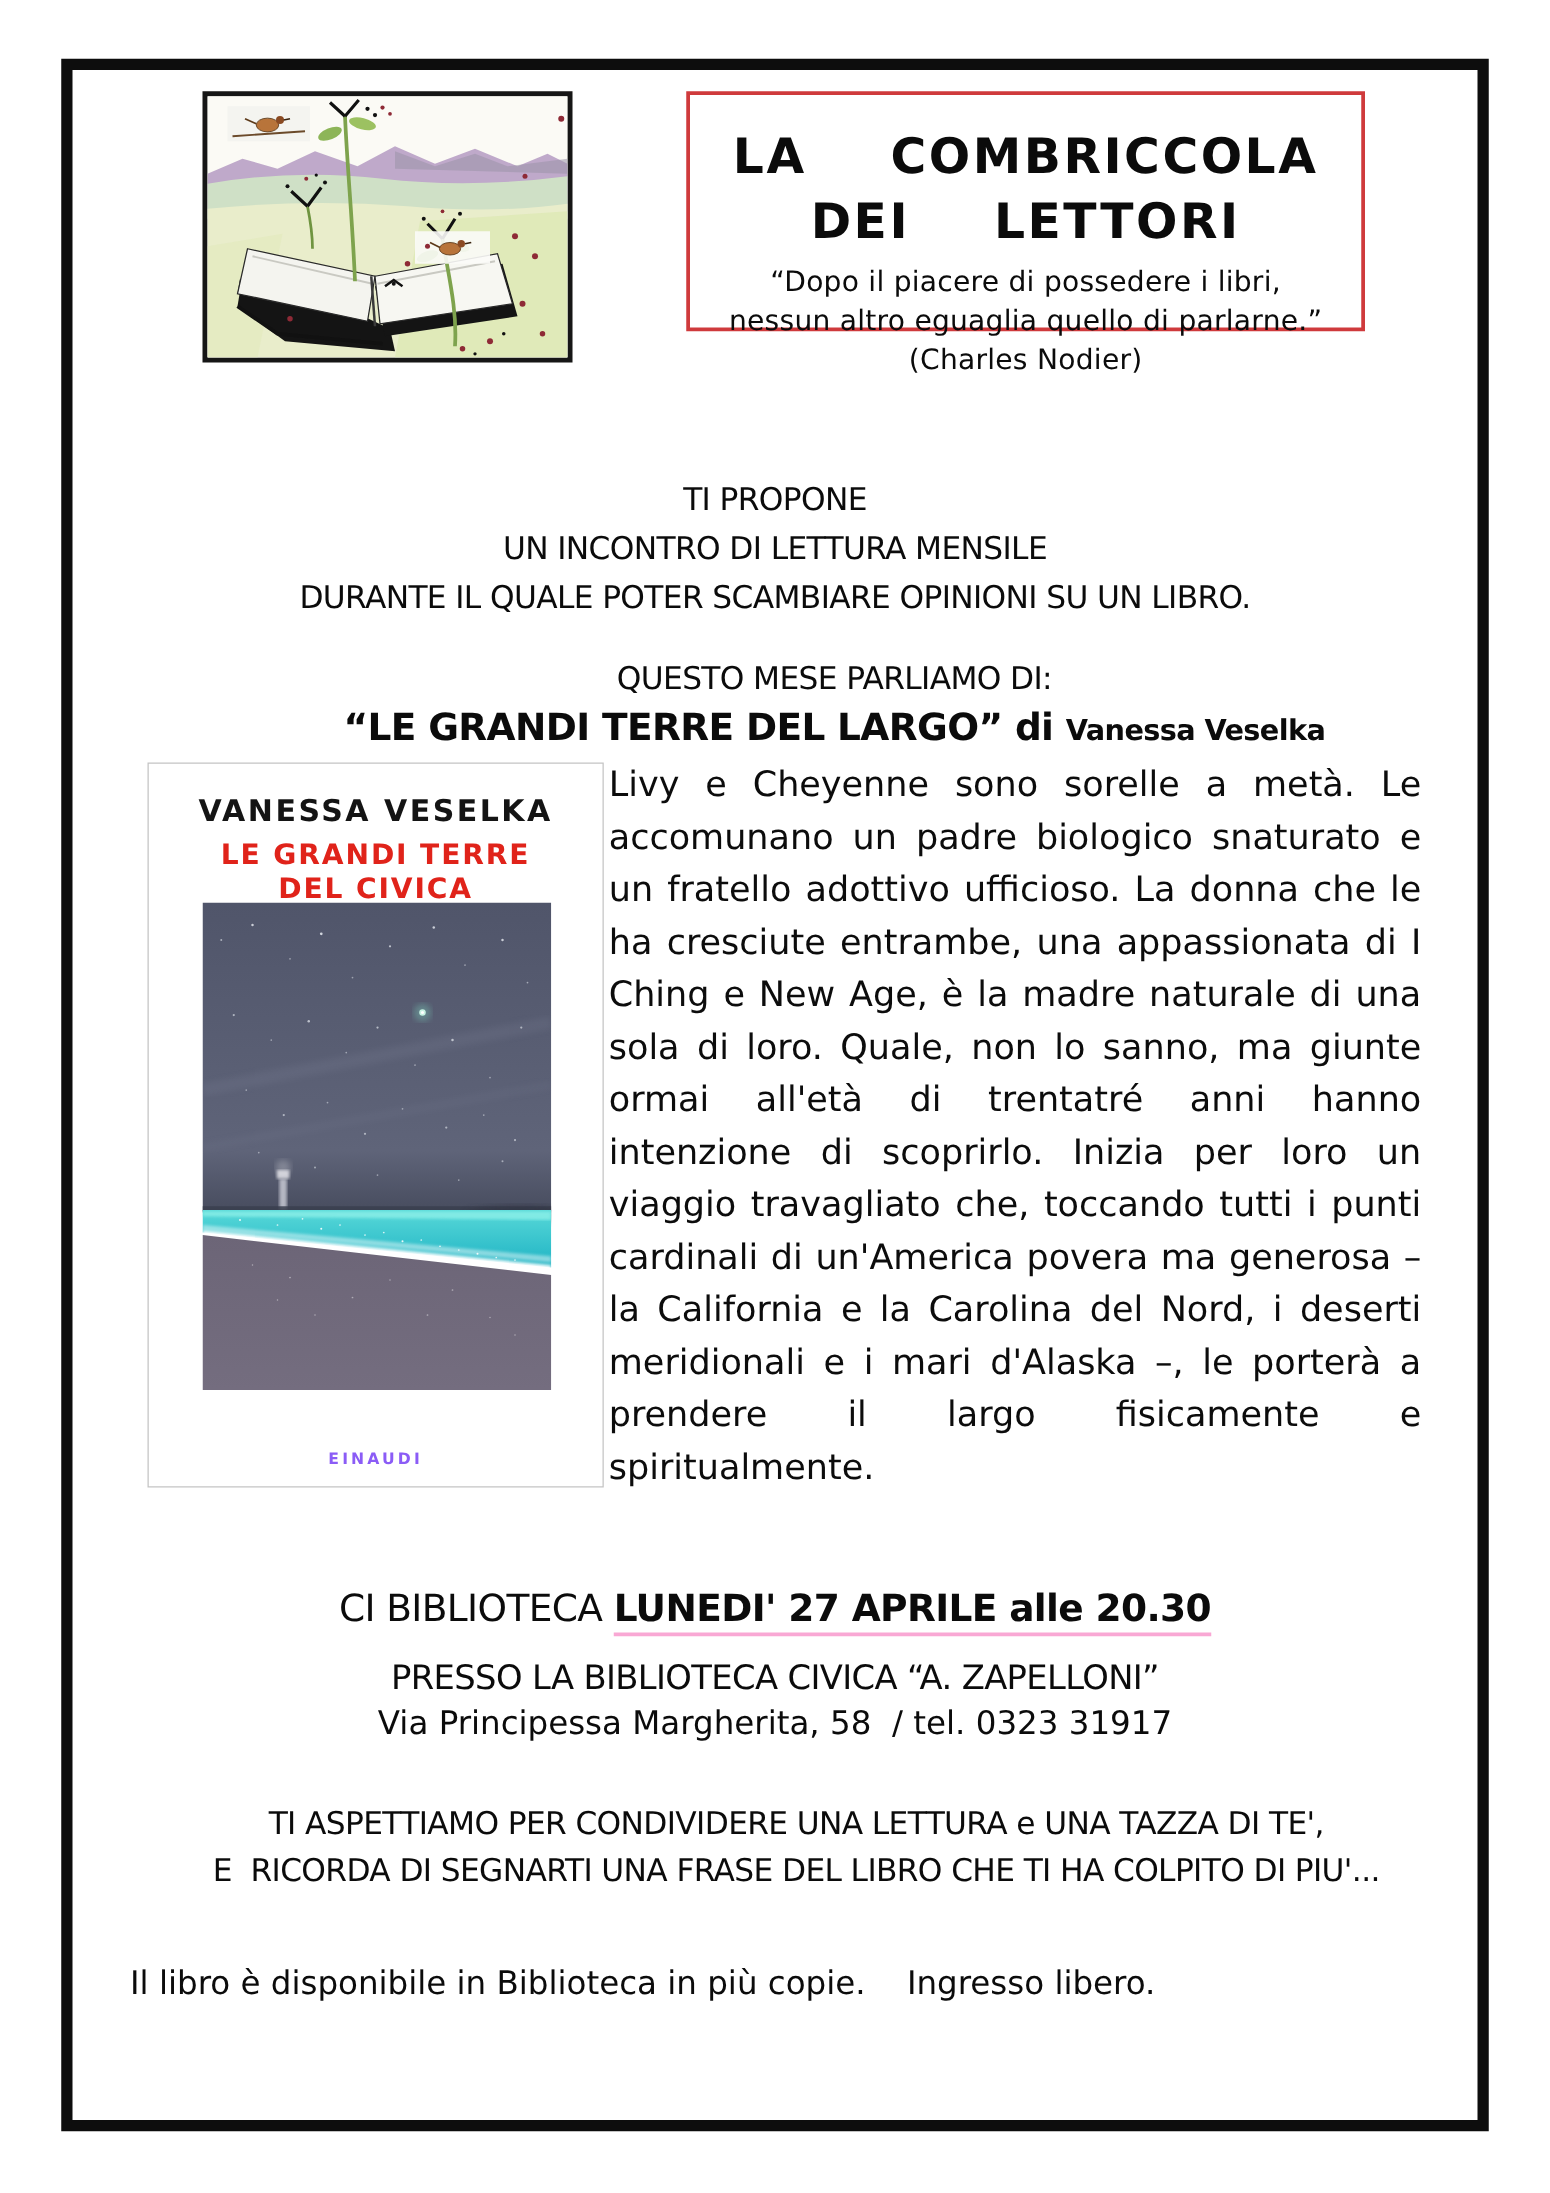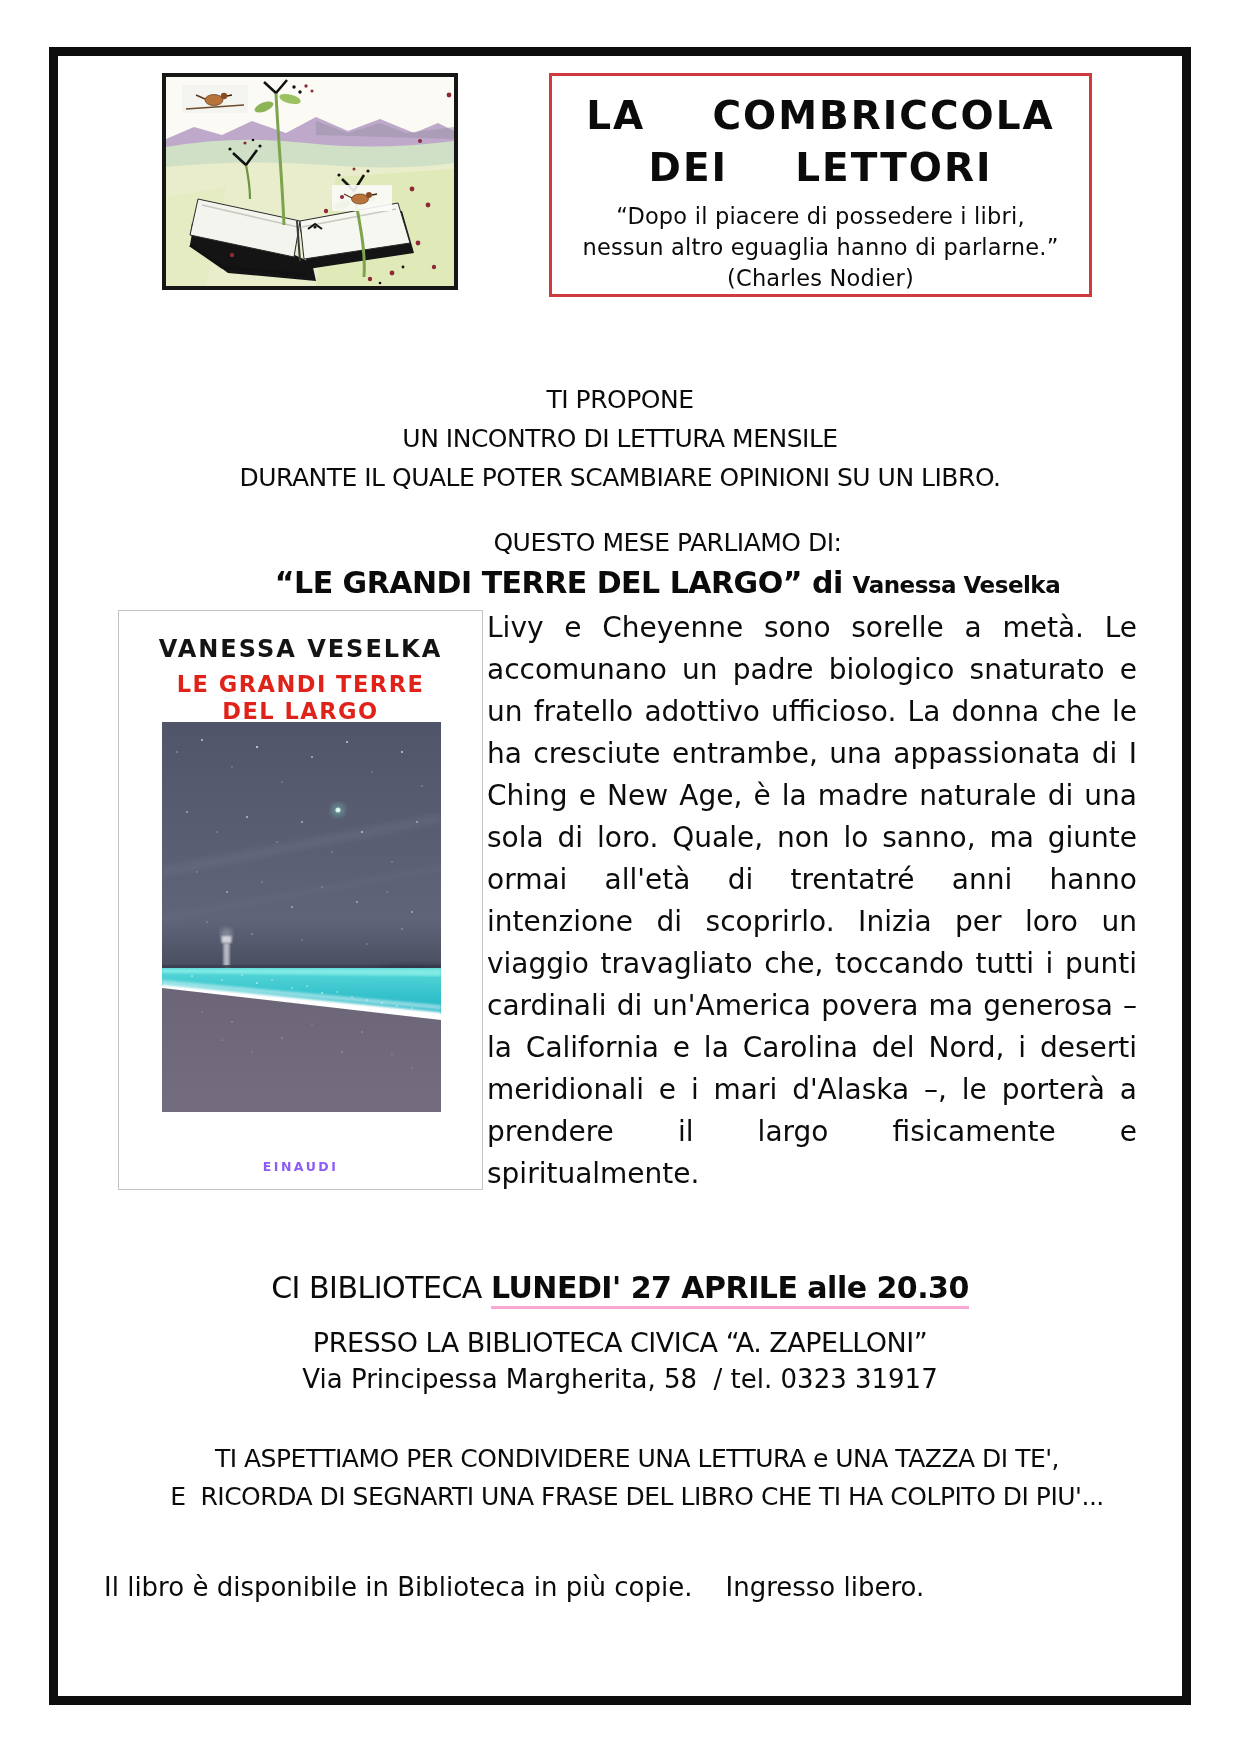--- a/index.html
+++ b/index.html
@@ -17,23 +17,23 @@
 
   
   .illustration{
     position:absolute;left:162px;top:73px;width:296px;height:217px;
     border:4px solid #161616;box-sizing:border-box;background:#fbfaf5;
   }
   .illustration svg{display:block;}
 
   
   .title-box{
-    position:absolute;left:549px;top:73px;width:543px;height:224px;
+    position:absolute;left:549px;top:73px;width:543px;height:192px;
     border:3px solid #cf3a3c;box-sizing:border-box;background:#fff;
-    text-align:center;padding-top:14px;
+    text-align:center;padding-top:24px;
   }
   .club-title{
     font-size:39px;line-height:52px;letter-spacing:2px;word-spacing:18px;
     color:#0b0b0b;font-weight:600;white-space:pre-wrap;
   }
   .club-quote{font-size:22.5px;line-height:31px;letter-spacing:0.2px;color:#0b0b0b;}
   .club-quote.first{margin-top:7px;}
 
   
   .intro{
@@ -176,40 +176,40 @@
       </g>
       <circle cx="237" cy="190" r="1.4" fill="#111"></circle>
       <circle cx="214" cy="206" r="1.3" fill="#111"></circle>
     </svg>
   </div>
 
   <div class="title-box">
     <div class="club-title">LA  COMBRICCOLA</div>
     <div class="club-title">DEI  LETTORI</div>
     <div class="club-quote first">“Dopo il piacere di possedere i libri,</div>
-    <div class="club-quote">nessun altro eguaglia hanno di parlarne.”</div>
+    <div class="club-quote">nessun altro eguaglia quello di parlarne.”</div>
     <div class="club-quote">(Charles Nodier)</div>
   </div>
 
   <div class="intro">
     <div>TI PROPONE</div>
     <div>UN INCONTRO DI LETTURA MENSILE</div>
     <div>DURANTE IL QUALE POTER SCAMBIARE OPINIONI SU UN LIBRO.</div>
   </div>
 
   <div class="month">
     <div class="month-lead">QUESTO MESE PARLIAMO DI:</div>
     <div class="month-title"><span class="pre">“LE GRANDI TERRE DEL LARGO” di </span><span class="month-author">Vanessa Veselka</span></div>
   </div>
 
   <div class="cover">
     <div class="cover-author">VANESSA VESELKA</div>
     <div class="cover-title">
       <div>LE GRANDI TERRE</div>
-      <div>DEL LARGO</div>
+      <div>DEL CIVICA</div>
     </div>
     <svg class="cover-photo" viewBox="0 0 279 390" xmlns="http://www.w3.org/2000/svg">
       <defs>
         <linearGradient id="skyg" x1="0" y1="0" x2="0" y2="1">
           <stop offset="0" stop-color="#50556a"></stop>
             <stop offset="0.8" stop-color="#5f6479"></stop>
             <stop offset="1" stop-color="#474c5e"></stop>
         </linearGradient>
         <linearGradient id="seag" x1="0" y1="0" x2="0" y2="1">
           <stop offset="0" stop-color="#57d8d8"></stop>

